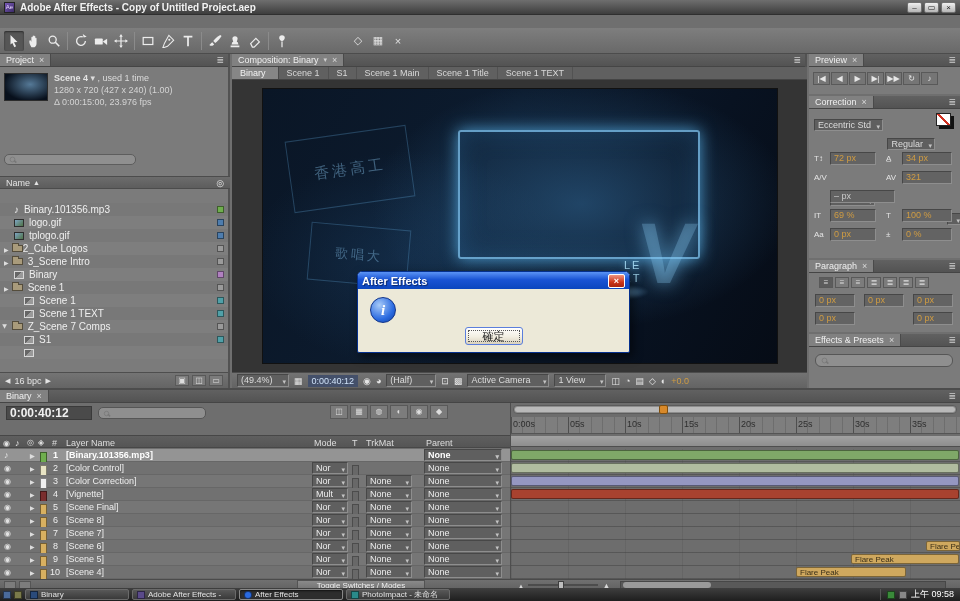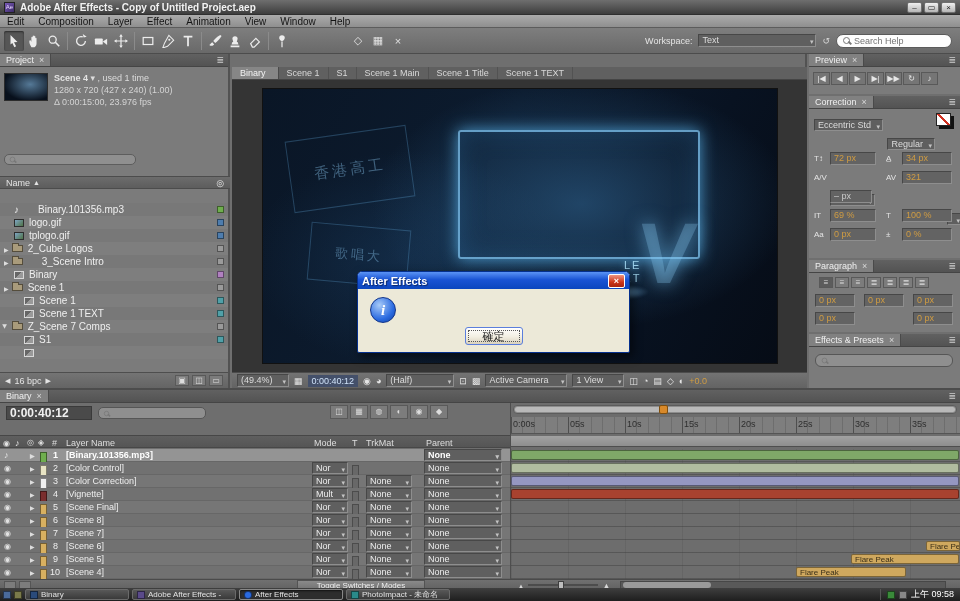--- a/index.html
+++ b/index.html
@@ -71,30 +71,20 @@
   <div class="P" id="titlebar" style="left:0;top:0;width:960px;height:15px;background:linear-gradient(#6e6e6e,#3d3d3d);display:flex;align-items:center;gap:5px;padding:0 4px;border-bottom:1px solid #2f2f2f">
     <span style="width:11px;height:11px;background:linear-gradient(135deg,#7a5ab8,#3a2a66);border:1px solid #222;color:#e8d8ff;font-size:6px;line-height:9px;text-align:center">Ae</span>
     <span class="tx" style="font-size:10px;font-weight:bold;color:#f2f2f2">Adobe After Effects - Copy of Untitled Project.aep</span>
     <span style="margin-left:auto;display:flex;gap:2px">
       <span class="wbtn">–</span>
       <span class="wbtn">▭</span>
       <span class="wbtn">×</span>
     </span>
   </div>
 
-  <div class="P" id="menubar" style="left:0;top:15px;width:960px;height:13px;background:linear-gradient(#ababab,#8f8f8f);display:flex;align-items:center;border-bottom:1px solid #5c5c5c">
-    <span style="font-size:10px;color:#141414;padding:0 7px">Edit</span>
-    <span style="font-size:10px;color:#141414;padding:0 7px">Composition</span>
-    <span style="font-size:10px;color:#141414;padding:0 7px">Layer</span>
-    <span style="font-size:10px;color:#141414;padding:0 7px">Effect</span>
-    <span style="font-size:10px;color:#141414;padding:0 7px">Animation</span>
-    <span style="font-size:10px;color:#141414;padding:0 7px">View</span>
-    <span style="font-size:10px;color:#141414;padding:0 7px">Window</span>
-    <span style="font-size:10px;color:#141414;padding:0 7px">Help</span>
-  </div>
 
   <div class="P" id="toolbar" style="left:0;top:28px;width:960px;height:26px;background:linear-gradient(#7e7e7e,#696969);display:flex;align-items:center;padding:0 4px;border-bottom:1px solid #4c4c4c">
     <span class="tool on">
         <svg width="14" height="14" viewBox="0 0 16 16">
           <path d="M4 1l8 8-4 .4 2.4 4.6-2 1-2.3-4.8L4 12z" fill="#ececec"></path>
         </svg>
       </span>
     <span class="tool">
         <svg width="14" height="14" viewBox="0 0 16 16">
           <path d="M5 15c-2-3-3-6.5-2-7.5.7-.7 1.6 0 2 1.5V4c0-1.2 1.5-1.2 1.5 0v3.5V2.5c0-1.2 1.5-1.2 1.5 0v5V3c0-1.2 1.5-1.2 1.5 0v4.8V5c0-1.1 1.4-1.1 1.4 0v6c0 2-1.5 3.2-2.4 4z" fill="#ececec"></path>
@@ -163,29 +153,20 @@
     <span class="tool">
         <svg width="14" height="14" viewBox="0 0 16 16">
           <path d="M8 1.5A3.2 3.2 0 0 1 11.2 4.7C11.2 7 8 8.5 8 8.5S4.8 7 4.8 4.7A3.2 3.2 0 0 1 8 1.5z" fill="#ececec"></path>
           <path d="M8 8.5V15" stroke="#ececec" stroke-width="1.4"></path>
         </svg>
       </span>
     <span style="width:56px"></span>
     <span class="tool" style="color:#e0e0e0;font-size:11px">◇</span>
     <span class="tool" style="color:#e0e0e0;font-size:11px">▦</span>
     <span class="tool" style="color:#e0e0e0;font-size:11px">×</span>
-    <span style="margin-left:auto;display:flex;align-items:center;gap:6px;padding-right:4px">
-      <span class="tx">Workspace:</span>
-      <span class="dd" style="width:118px">Text</span>
-      <span style="color:#d8d8d8;font-size:9px">↺</span>
-      <span style="width:116px;height:14px;background:#fdfdfd;border:1px solid #5a5a5a;border-radius:7px;display:flex;align-items:center;gap:4px;padding:0 6px">
-        <span class="mag"></span>
-        <input style="border: none; outline: none; background: transparent; font-size: 9px; width: 86px; color: rgb(68, 68, 68); font-family: &quot;Liberation Sans&quot;, sans-serif;" placeholder="Search Help">
-      </span>
-    </span>
   </div>
 
   <div class="P" id="project-panel" style="left:0;top:54px;width:230px;height:334px;background:#7b7b7b;border-right:2px solid #525252">
     <div class="ph">
       <span class="ptab">
           <span>Project</span>
           <span class="xg"></span>
         </span>
       <span class="pm"></span>
     </div>
@@ -198,45 +179,45 @@
       </span>
     <div class="P" style="left:0;top:122px;width:230px;height:13px;background:linear-gradient(#6c6c6c,#5d5d5d);border-top:1px solid #4c4c4c;border-bottom:1px solid #4c4c4c;display:flex;align-items:center;padding:0 6px">
       <span class="tx">Name</span>
       <span class="tx" style="font-size:7px;margin-left:3px">▲</span>
       <span class="tx" style="margin-left:auto">◎</span>
     </div>
 
     <div class="prow alt" style="top:149px">
         <span style="width:14px"></span>
         <span class="ic-audio"></span>
-        <span style="margin-left:19px">Binary.101356.mp3</span>
+        <span style="margin-left:5px">Binary.101356.mp3</span>
         <span class="chip" style="margin-left: auto; margin-right: 4px; background: rgb(111, 174, 78);"></span>
       </div>
     <div class="prow" style="top:162px">
         <span style="width:14px"></span>
         <span class="ic-img"></span>
         <span style="margin-left:5px">logo.gif</span>
         <span class="chip" style="margin-left: auto; margin-right: 4px; background: rgb(78, 125, 174);"></span>
       </div>
     <div class="prow alt" style="top:175px">
         <span style="width:14px"></span>
         <span class="ic-img"></span>
         <span style="margin-left:5px">tplogo.gif</span>
         <span class="chip" style="margin-left: auto; margin-right: 4px; background: rgb(78, 125, 174);"></span>
       </div>
     <div class="prow" style="top:188px">
         <span class="tw" style="margin:0 3px 0 4px"></span>
         <span class="ic-folder"></span>
-        <span style="margin-left:5px">2_Cube Logos</span>
+        <span style="">2_Cube Logos</span>
         <span class="chip" style="margin-left: auto; margin-right: 4px; background: rgb(154, 154, 154);"></span>
       </div>
     <div class="prow alt" style="top:201px">
         <span class="tw" style="margin:0 3px 0 4px"></span>
         <span class="ic-folder"></span>
-        <span style="margin-left:19px">3_Scene Intro</span>
+        <span style="margin-left:5px">3_Scene Intro</span>
         <span class="chip" style="margin-left: auto; margin-right: 4px; background: rgb(154, 154, 154);"></span>
       </div>
     <div class="prow" style="top:214px">
         <span style="width:14px"></span>
         <span class="ic-comp"></span>
         <span style="margin-left:5px">Binary</span>
         <span class="chip" style="margin-left: auto; margin-right: 4px; background: rgb(176, 128, 192);"></span>
       </div>
     <div class="prow alt" style="top:227px">
         <span class="tw" style="margin:0 3px 0 4px"></span>
@@ -279,20 +260,28 @@
       <span class="tx" style="font-size:7px">▶</span>
       <span style="margin-left:auto;display:flex;gap:3px">
         <span class="albtn">▣</span>
         <span class="albtn">◫</span>
         <span class="albtn">▭</span>
       </span>
     </div>
   </div>
 
   <div class="P" id="comp-panel" style="left:232px;top:54px;width:575px;height:334px;background:#6f6f6f;border-right:2px solid #525252">
+    <div class="ph">
+      <span class="ptab">
+          <span>Composition: Binary</span>
+          <span style="font-size:7px;color:#d0d0d0">▾</span>
+          <span class="xg"></span>
+        </span>
+      <span class="pm"></span>
+    </div>
     <div class="P" style="left:0;top:13px;width:575px;height:13px;background:#606060;display:flex;align-items:stretch;border-bottom:1px solid #454545">
       <span style="background:#868686;color:#f2f2f2;font-size:9px;padding:0 8px;display:flex;align-items:center;gap:4px;border-right:1px solid #4a4a4a">
           <span>Binary</span>
           <span class="xg"></span>
         </span>
       <span style="color:#d8d8d8;font-size:9px;padding:0 8px;display:flex;align-items:center;border-right:1px solid #525252">Scene 1</span>
       <span style="color:#d8d8d8;font-size:9px;padding:0 8px;display:flex;align-items:center;border-right:1px solid #525252">S1</span>
       <span style="color:#d8d8d8;font-size:9px;padding:0 8px;display:flex;align-items:center;border-right:1px solid #525252">Scene 1 Main</span>
       <span style="color:#d8d8d8;font-size:9px;padding:0 8px;display:flex;align-items:center;border-right:1px solid #525252">Scene 1 Title</span>
       <span style="color:#d8d8d8;font-size:9px;padding:0 8px;display:flex;align-items:center;border-right:1px solid #525252">Scene 1 TEXT</span>
@@ -314,21 +303,21 @@
           <div>TEXT</div>
         </div>
     </div>
 
     <div class="P" style="left:0;top:318px;width:575px;height:16px;background:linear-gradient(#737373,#636363);border-top:1px solid #4c4c4c;display:flex;align-items:center;gap:5px;padding:0 5px">
       <span class="dd" style="width:52px">(49.4%)</span>
       <span class="tx">▦</span>
       <span style="background:#44506a;color:#cfe2f8;font-size:9px;padding:0 4px;line-height:12px">0:00:40:12</span>
       <span class="tx">◉</span>
       <span class="tx">◕</span>
-      <span class="dd" style="width:68px">(Half)</span>
+      <span class="dd" style="width:50px">(Half)</span>
       <span class="tx">⊡</span>
       <span class="tx">▩</span>
       <span class="dd" style="width:82px">Active Camera</span>
       <span class="dd" style="width:52px">1 View</span>
       <span class="tx">◫</span>
       <span class="tx">◔</span>
       <span class="tx">▤</span>
       <span class="tx">◇</span>
       <span class="tx">◐</span>
       <span class="tx val">+0.0</span>
@@ -366,21 +355,21 @@
     <span class="P" style="left:127px;top:17px;width:15px;height:13px;background:#fff;border:1px solid #222;box-shadow:3px 3px 0 #111;background-image:linear-gradient(45deg,transparent 45%,#d03020 45%,#d03020 55%,transparent 55%)"></span>
     <span class="P dd" style="left:5px;top:37px;width:96px">Regular</span>
     <span class="P tx" style="left:5px;top:58px;font-size:8px">T↕</span>
     <span class="P fld val" style="left:21px;top:56px;width:46px">72 px</span>
     <span class="P tx" style="left:77px;top:58px;font-size:8px">A̲</span>
     <span class="P fld val" style="left:93px;top:56px;width:50px">34 px</span>
     <span class="P tx" style="left:5px;top:77px;font-size:8px">A/V</span>
     <span class="P dd" style="left:21px;top:75px;width:46px">Metrics</span>
     <span class="P tx" style="left:77px;top:77px;font-size:8px">AV</span>
     <span class="P fld val" style="left:93px;top:75px;width:50px">321</span>
-    <span class="P fld" style="left:21px;top:94px;width:42px;color:#c9c9c9">– px</span>
+    <span class="P fld" style="left:21px;top:94px;width:65px;color:#c9c9c9">– px</span>
     <span class="P dd" style="left:93px;top:94px;width:50px"></span>
     <span class="P tx" style="left:5px;top:115px;font-size:8px">IT</span>
     <span class="P fld val" style="left:21px;top:113px;width:46px">69 %</span>
     <span class="P tx" style="left:77px;top:115px;font-size:8px">T</span>
     <span class="P fld val" style="left:93px;top:113px;width:50px">100 %</span>
     <span class="P tx" style="left:5px;top:134px;font-size:8px">Aa</span>
     <span class="P fld val" style="left:21px;top:132px;width:46px">0 px</span>
     <span class="P tx" style="left:77px;top:134px;font-size:8px">±</span>
     <span class="P fld val" style="left:93px;top:132px;width:50px">0 %</span>
   </div>

